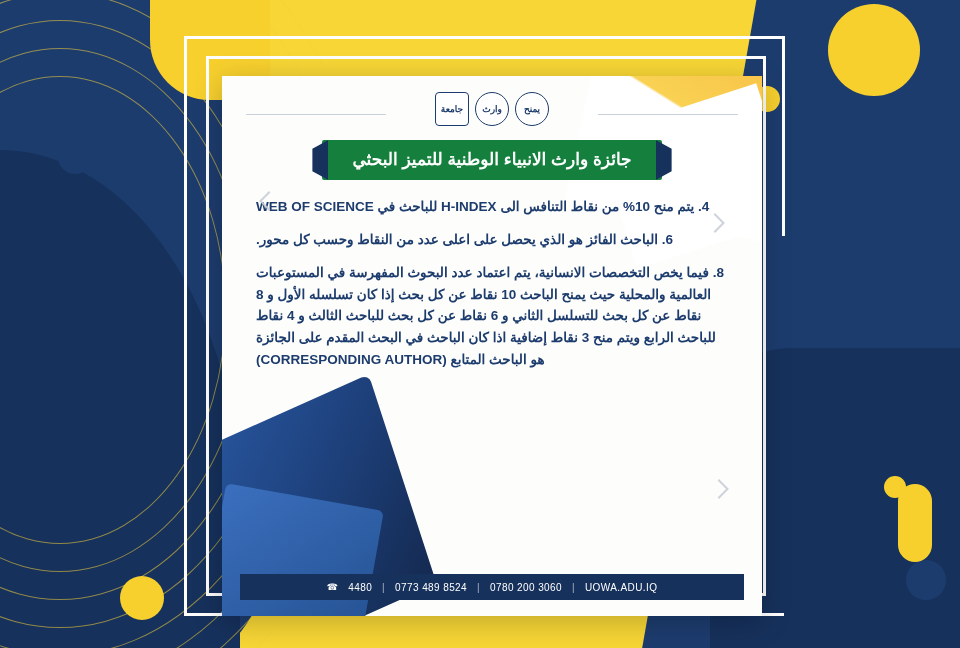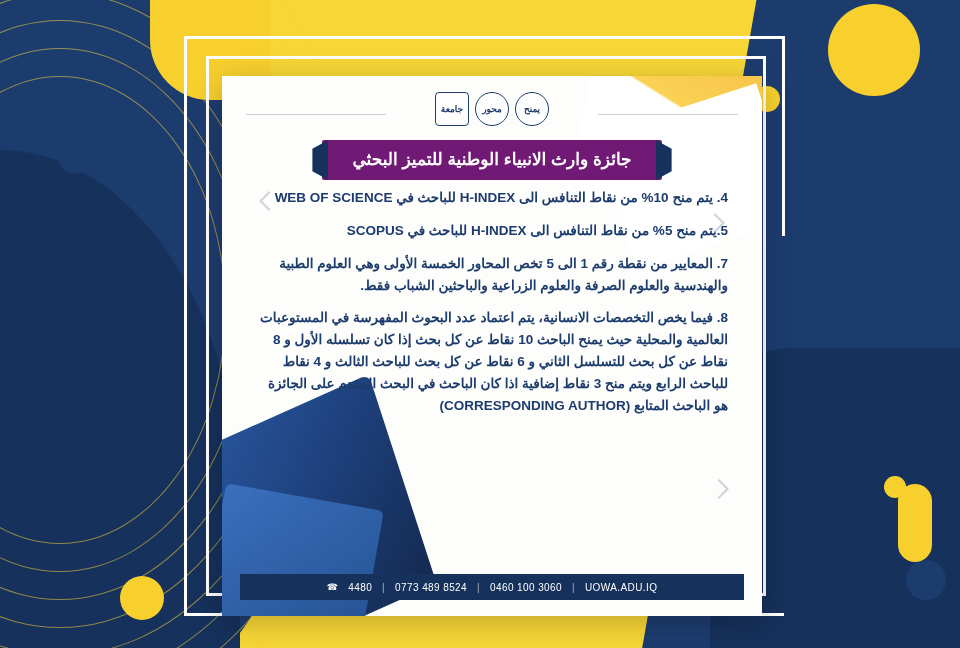--- a/index.html
+++ b/index.html
@@ -104,42 +104,42 @@
     background: #fff;
     font-weight: bold;
     line-height: 1;
   }
   .logo.sq { border-radius: 4px; }
 
   
   .ribbon-wrap { display:flex; justify-content:center; margin-top: 6px; }
   .ribbon {
     position: relative;
-    background: #701a75;
+    background: #15803d;
     color:#fff;
     font-size: 17px;
     font-weight: bold;
     padding: 9px 30px 10px;
     letter-spacing: .2px;
     white-space: nowrap;
     border-radius: 2px;
   }
   .ribbon::before, .ribbon::after {
     content:""; position:absolute; top: 0; width: 16px; height: 100%;
     background:#16315c;
   }
   .ribbon::before { right: -10px; clip-path: polygon(0 0, 100% 22%, 100% 78%, 0 100%); }
   .ribbon::after  { left: -10px;  clip-path: polygon(100% 0, 0 22%, 0 78%, 100% 100%); }
 
   
   .body {
     flex: 1;
-    padding: 7px 34px 6px 34px;
+    padding: 16px 34px 6px 34px;
     color:#16315c;
-    text-align: right;
+    text-align: left;
     direction: rtl;
     overflow: hidden;
   }
   .item {
     font-size: 13.5px;
     line-height: 1.62;
     margin-bottom: 11px;
     font-weight: bold;
     color:#1d3c6e;
   }
@@ -213,40 +213,39 @@
   <div class="card-book2"></div>
 
   <div class="chev" style="left:40px;top:118px;transform:rotate(45deg);"></div>
   <div class="chev" style="right:40px;top:140px;transform:rotate(-135deg);"></div>
   <div class="chev" style="right:36px;bottom:120px;transform:rotate(-135deg);"></div>
 
   <div class="card-inner">
 
     <div class="logos">
       <span class="logo">يمنح</span>
-      <span class="logo">محور</span>
+      <span class="logo">وارث</span>
       <span class="logo sq">جامعة</span>
     </div>
 
     <div class="ribbon-wrap">
       <div class="ribbon">جائزة وارث الانبياء الوطنية للتميز البحثي</div>
     </div>
 
     <div class="body">
       <p class="item">4. يتم منح 10% من نقاط التنافس الى H-INDEX للباحث في WEB OF SCIENCE</p>
-      <p class="item">5.يتم منح 5% من نقاط التنافس الى H-INDEX للباحث في SCOPUS</p>
-      <p class="item">7. المعايير من نقطة رقم 1 الى 5 تخص المحاور الخمسة الأولى وهي العلوم الطبية والهندسية والعلوم الصرفة والعلوم الزراعية والباحثين الشباب فقط.</p>
+      <p class="item">6. الباحث الفائز هو الذي يحصل على اعلى عدد من النقاط وحسب كل محور.</p>
       <p class="item">8. فيما يخص التخصصات الانسانية، يتم اعتماد عدد البحوث المفهرسة في المستوعبات العالمية والمحلية حيث يمنح الباحث 10 نقاط عن كل بحث إذا كان تسلسله الأول و 8 نقاط عن كل بحث للتسلسل الثاني و 6 نقاط عن كل بحث للباحث الثالث و 4 نقاط للباحث الرابع ويتم منح 3 نقاط إضافية اذا كان الباحث في البحث المقدم على الجائزة هو الباحث المتابع (CORRESPONDING AUTHOR)</p>
     </div>
 
     <div class="footer">
       <span class="phone-ico">☎</span>
       <span>4480</span>
       <span class="sep">|</span>
       <span>0773 489 8524</span>
       <span class="sep">|</span>
-      <span>0460 100 3060</span>
+      <span>0780 200 3060</span>
       <span class="sep">|</span>
       <span>UOWA.ADU.IQ</span>
     </div>
 
   </div>
 </div>
 
 </body></html>

